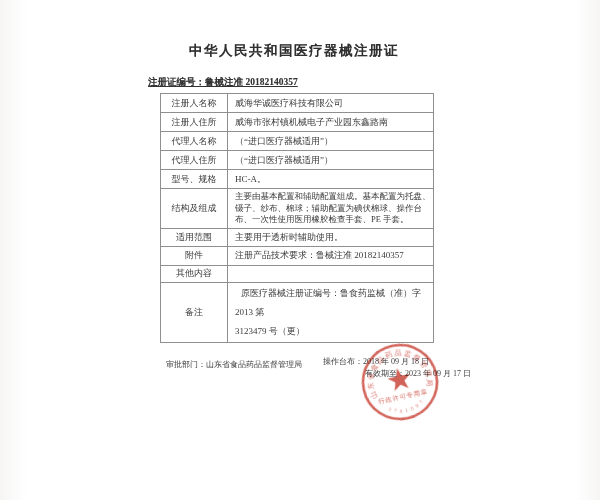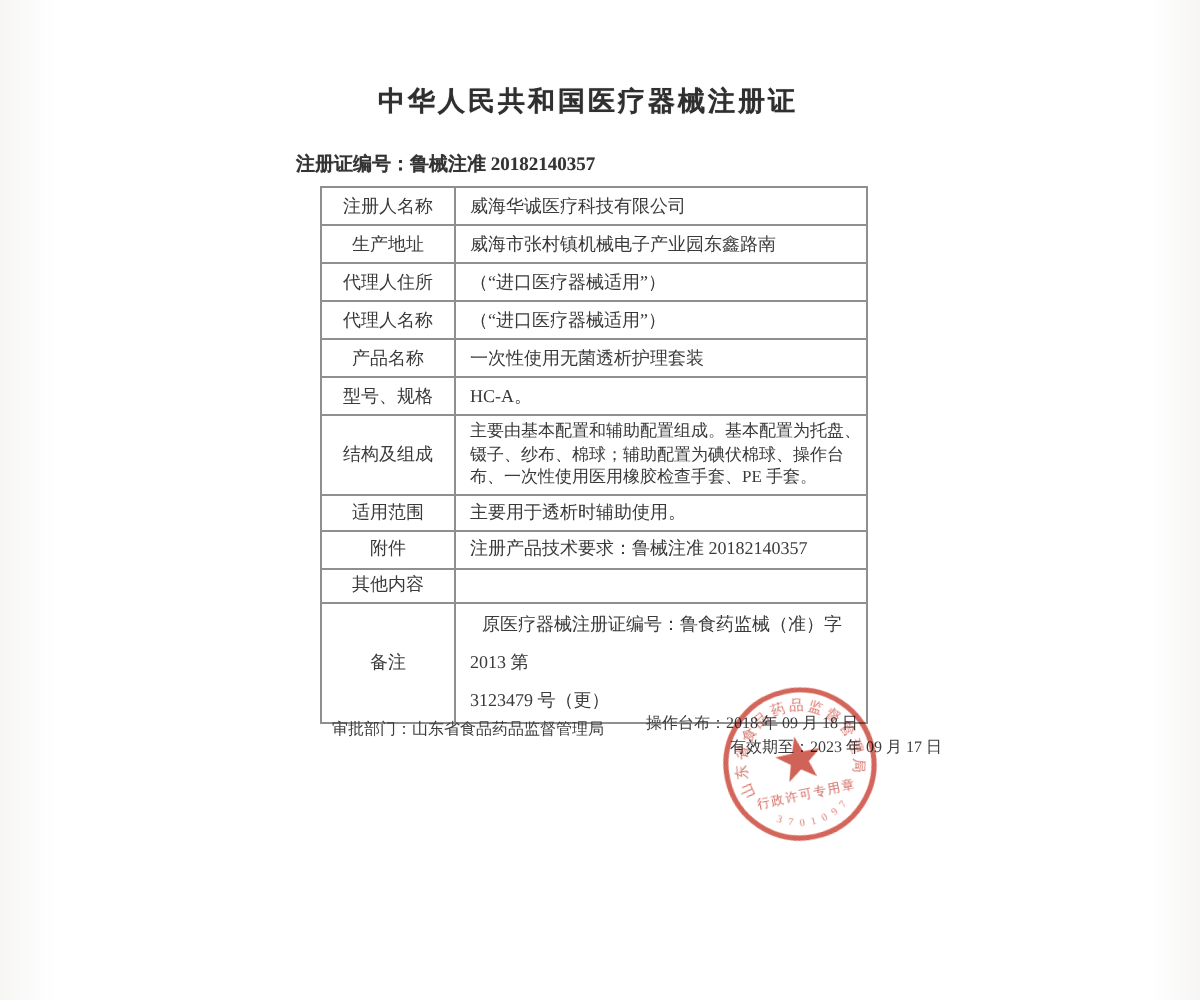--- a/index.html
+++ b/index.html
@@ -15,20 +15,21 @@
   .title{
     position:absolute;top:42px;left:0;width:588px;
     text-align:center;font-size:13.5px;font-weight:600;
     letter-spacing:1.5px;color:#2f2f2f;margin:0;
     text-shadow:0 0 .5px rgba(60,60,60,.45);
   }
   .regline{
     position:absolute;top:76px;left:148px;
     font-size:9.5px;font-weight:600;color:#333;
     text-shadow:0 0 .4px rgba(60,60,60,.4);
+    text-decoration:underline;
   }
   table.cert{
     position:absolute;top:93px;left:160px;
     width:274px;border-collapse:collapse;table-layout:fixed;
   }
   table.cert th,table.cert td{
     border:1px solid #8f8f8f;
     font-weight:500;
     font-size:9px;
     vertical-align:middle;
@@ -67,34 +68,30 @@
     <span>注册证编号：</span><span>鲁械注准 20182140357</span>
   </div>
 
   <table class="cert">
     <tbody>
         <tr class="r-s">
       <th>注册人名称</th>
       <td>威海华诚医疗科技有限公司</td>
     </tr>
     <tr class="r-s">
-      <th>生产地址</th>
+      <th>注册人住所</th>
       <td>威海市张村镇机械电子产业园东鑫路南</td>
-    </tr>
-    <tr class="r-s">
-      <th>代理人住所</th>
-      <td>（“进口医疗器械适用”）</td>
     </tr>
     <tr class="r-s">
       <th>代理人名称</th>
       <td>（“进口医疗器械适用”）</td>
     </tr>
     <tr class="r-s">
-      <th>产品名称</th>
-      <td>一次性使用无菌透析护理套装</td>
+      <th>代理人住所</th>
+      <td>（“进口医疗器械适用”）</td>
     </tr>
     <tr class="r-s">
       <th>型号、规格</th>
       <td>HC-A。</td>
     </tr>
     <tr class="r-xl">
       <th>结构及组成</th>
       <td>主要由基本配置和辅助配置组成。基本配置为托盘、镊子、纱布、棉球；辅助配置为碘伏棉球、操作台布、一次性使用医用橡胶检查手套、PE 手套。</td>
     </tr>
     <tr class="r-m">

